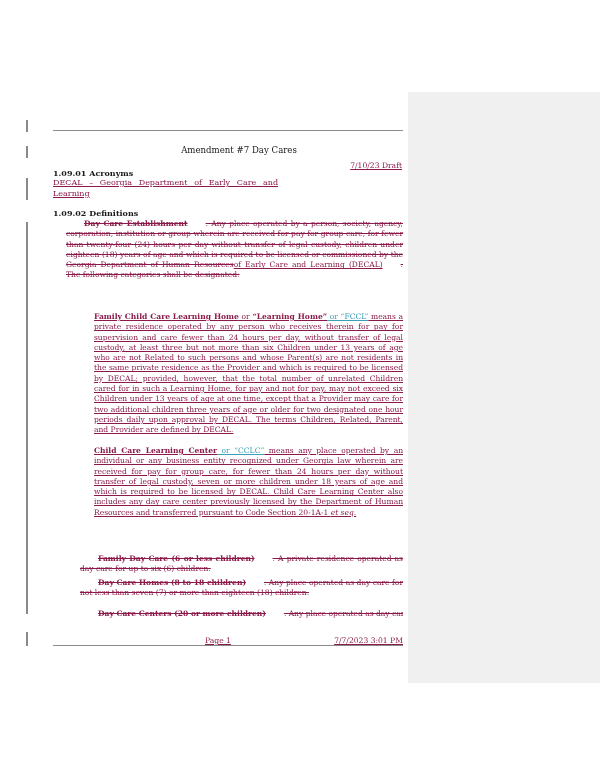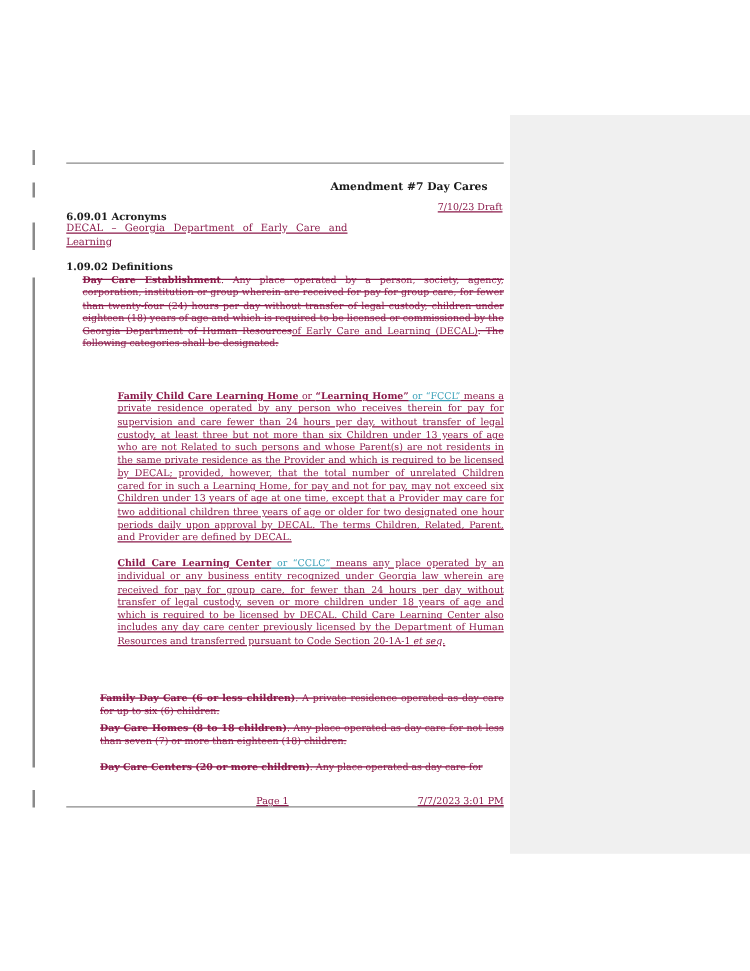--- a/index.html
+++ b/index.html
@@ -5,25 +5,25 @@
   html, body { margin: 0; padding: 0; }
   body {
     width: 600px; height: 777px; background: #ffffff; position: relative; overflow: hidden;
     font-family: "DejaVu Serif", "Liberation Serif", serif; color: #1a1a1a;
   }
   .markup-pane { position: absolute; left: 408px; top: 92px; width: 192px; height: 591px; background: #f0f0f0; }
   .change-bar { position: absolute; left: 26px; width: 1.5px; background: #8a8a8a; }
   .hdr-line { position: absolute; left: 53px; top: 130px; width: 350px; height: 1px; background: #8a8a8a; }
   .ftr-line { position: absolute; left: 53px; top: 645px; width: 350px; height: 1px; background: #8a8a8a; }
   .ins { color: #8b1a4a; text-decoration: underline; text-decoration-color: #8b1a4a; }
-  .del { color: #8b1a4a; text-decoration: line-through; }
+  .del { color: #8b1a4a; text-decoration: line-through; margin-left: 18px; }
   .blue-ins { color: #3aa0b8; text-decoration: underline; }
   .abs { position: absolute; }
   .draft { right: 198px; top: 120px; font-size: 7.6px; text-align: right; margin-top: 41px; }
-  .title { left: 40px; width: 350px; top: 145px; font-size: 8.6px; text-align: right; font-weight: bold; }
+  .title { left: 64px; width: 350px; top: 145px; font-size: 8.6px; text-align: center; }
   .h { font-size: 8px; font-weight: bold; }
   .para { font-size: 7.55px; line-height: 10.3px; text-align: justify; }
   .b { font-weight: bold; }
   .i { font-style: italic; text-decoration: underline; }
   .pageno { left: 53px; width: 350px; top: 636px; font-size: 7.6px; }
 </style>
 </head>
 <body>
 
 <div class="markup-pane"></div>
@@ -32,21 +32,21 @@
 <div class="change-bar" style="top:146px;height:12px"></div>
 <div class="change-bar" style="top:178px;height:22px"></div>
 <div class="change-bar" style="top:222px;height:392px"></div>
 <div class="change-bar" style="top:632px;height:14px"></div>
 
 <div class="hdr-line"></div>
 <div class="abs draft ins">7/10/23 Draft</div>
 
 <div class="abs title">Amendment #7 Day Cares</div>
 
-<div class="abs h" style="left:53px;top:168px">6.09.01 Acronyms</div>
+<div class="abs h" style="left:53px;top:168px">1.09.01 Acronyms</div>
 <div class="abs para" style="left:53px;top:178px;width:225px;font-size:8px;line-height:10.5px">
   <span class="ins">DECAL – Georgia Department of Early Care and Learning</span>
 </div>
 
 <div class="abs h" style="left:53px;top:208px">1.09.02 Definitions</div>
 
 <div class="abs para" style="left:66px;top:219px;width:337px">
   <span class="del b">Day Care Establishment</span><span class="del">. Any place operated by a person, society, agency, corporation, institution or group wherein are received for pay for group care, for fewer than twenty-four (24) hours per day without transfer of legal custody, children under eighteen (18) years of age and which is required to be licensed or commissioned by the Georgia Department of Human Resources</span><span class="ins">of Early Care and Learning (DECAL)</span><span class="del">. The following categories shall be designated:</span>
 </div>
 

